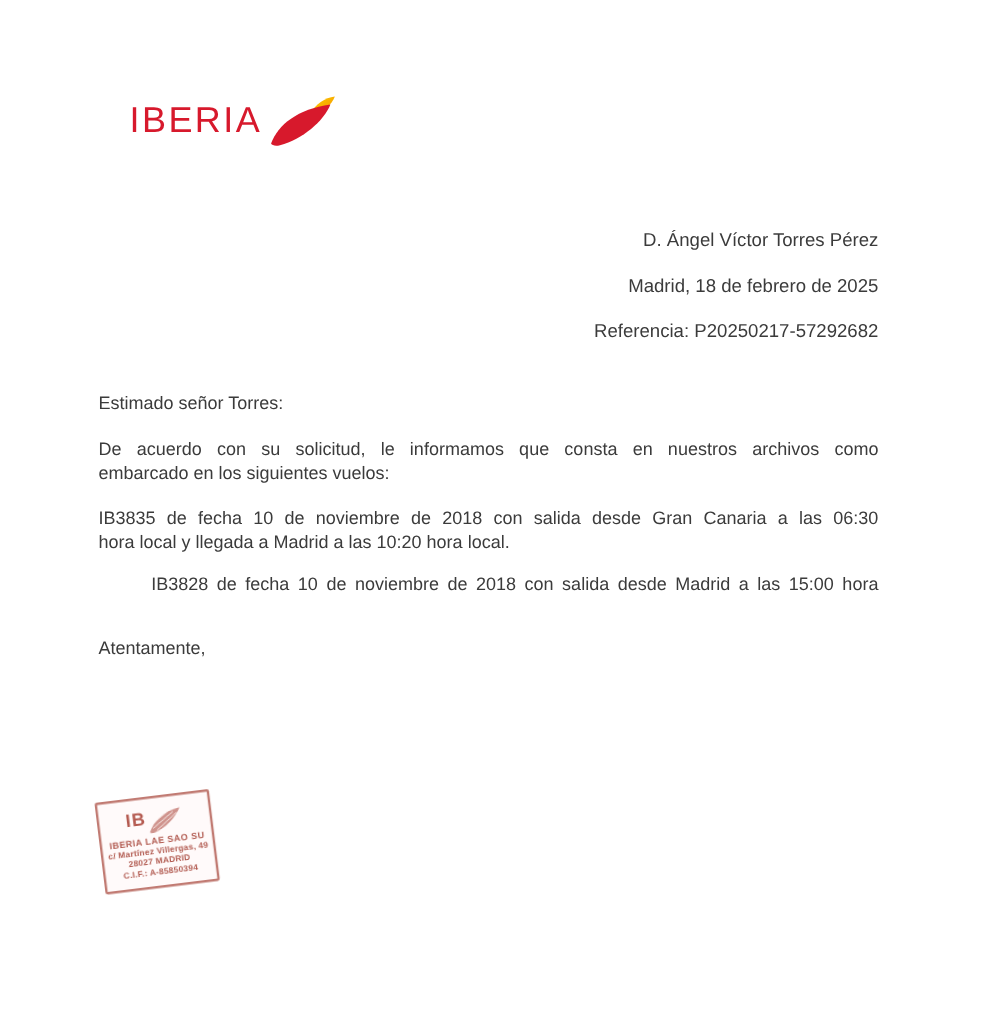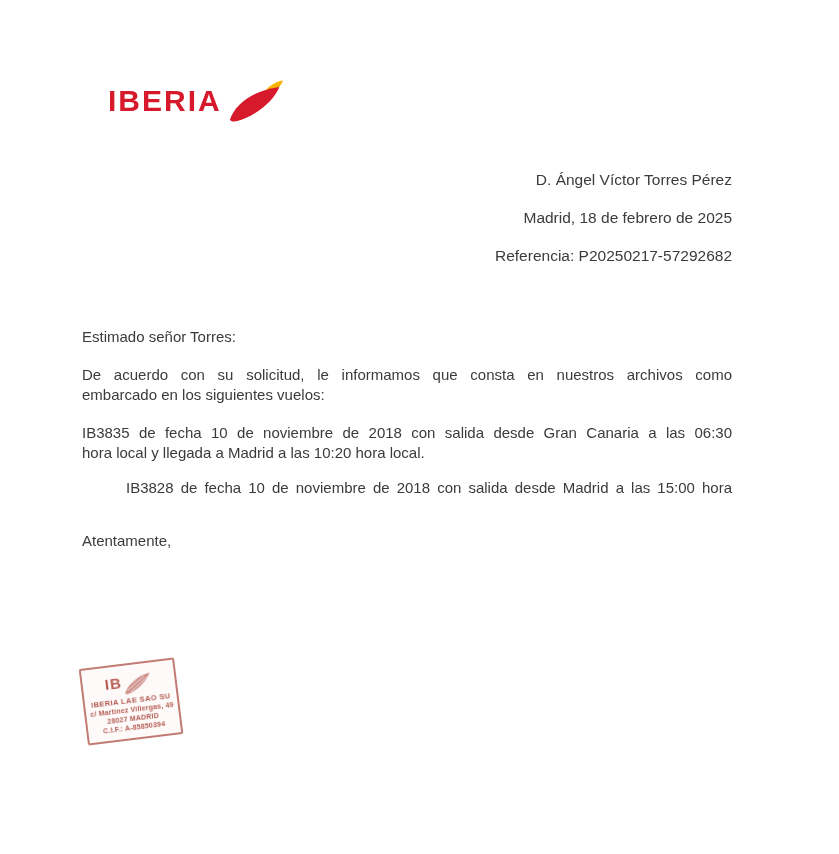--- a/index.html
+++ b/index.html
@@ -20,31 +20,31 @@
   .logo {
     position: absolute;
     left: 108px;
     top: 80px;
     display: flex;
     align-items: flex-end;
     gap: 6px;
   }
   .logo-word {
     font-size: 30px;
-    font-weight: bold;
+    font-weight: normal;
     letter-spacing: 2px;
     color: #D7192C;
     line-height: 34px;
   }
   .logo-swoosh { width: 56px; height: 42px; margin-bottom: -4px; }
 
   
   .header-block {
     position: absolute;
-    top: 172px;
+    top: 193px;
     right: 107px;
     text-align: right;
     font-size: 15.5px;
   }
   .header-line { height: 16px; line-height: 16px; margin-bottom: 22px; white-space: nowrap; }
 
   
   .body-text {
     position: absolute;
     left: 82px;

